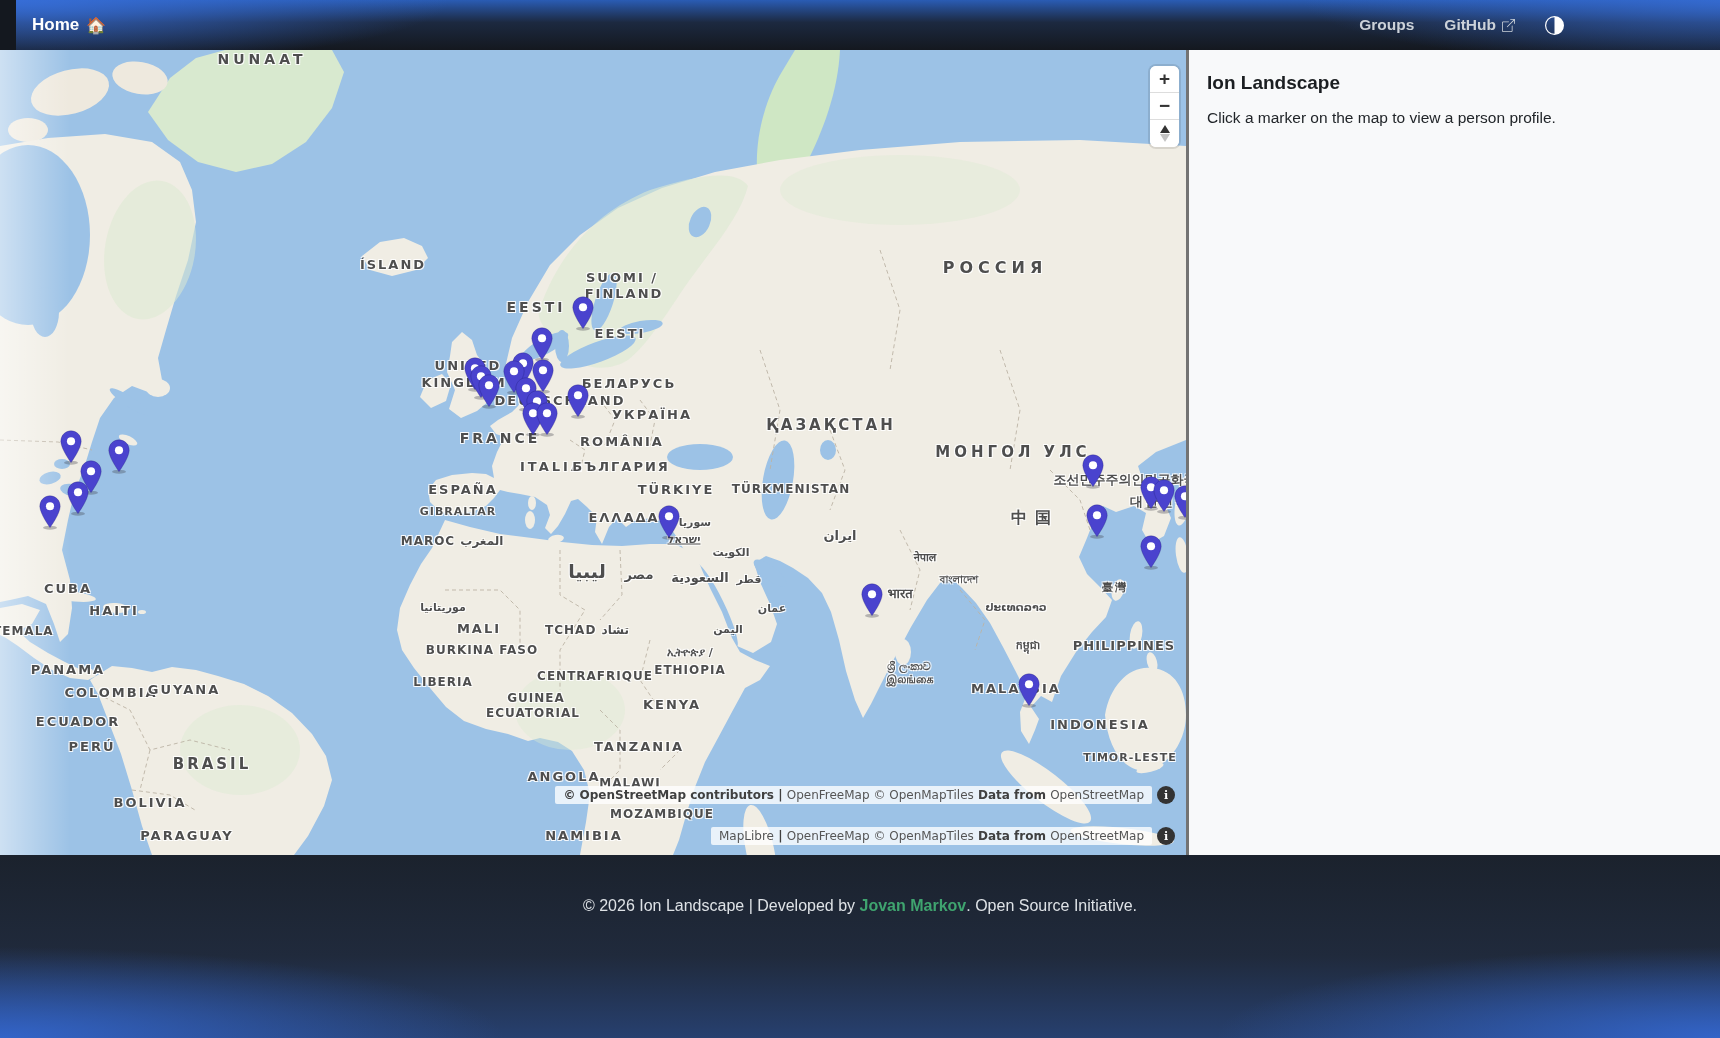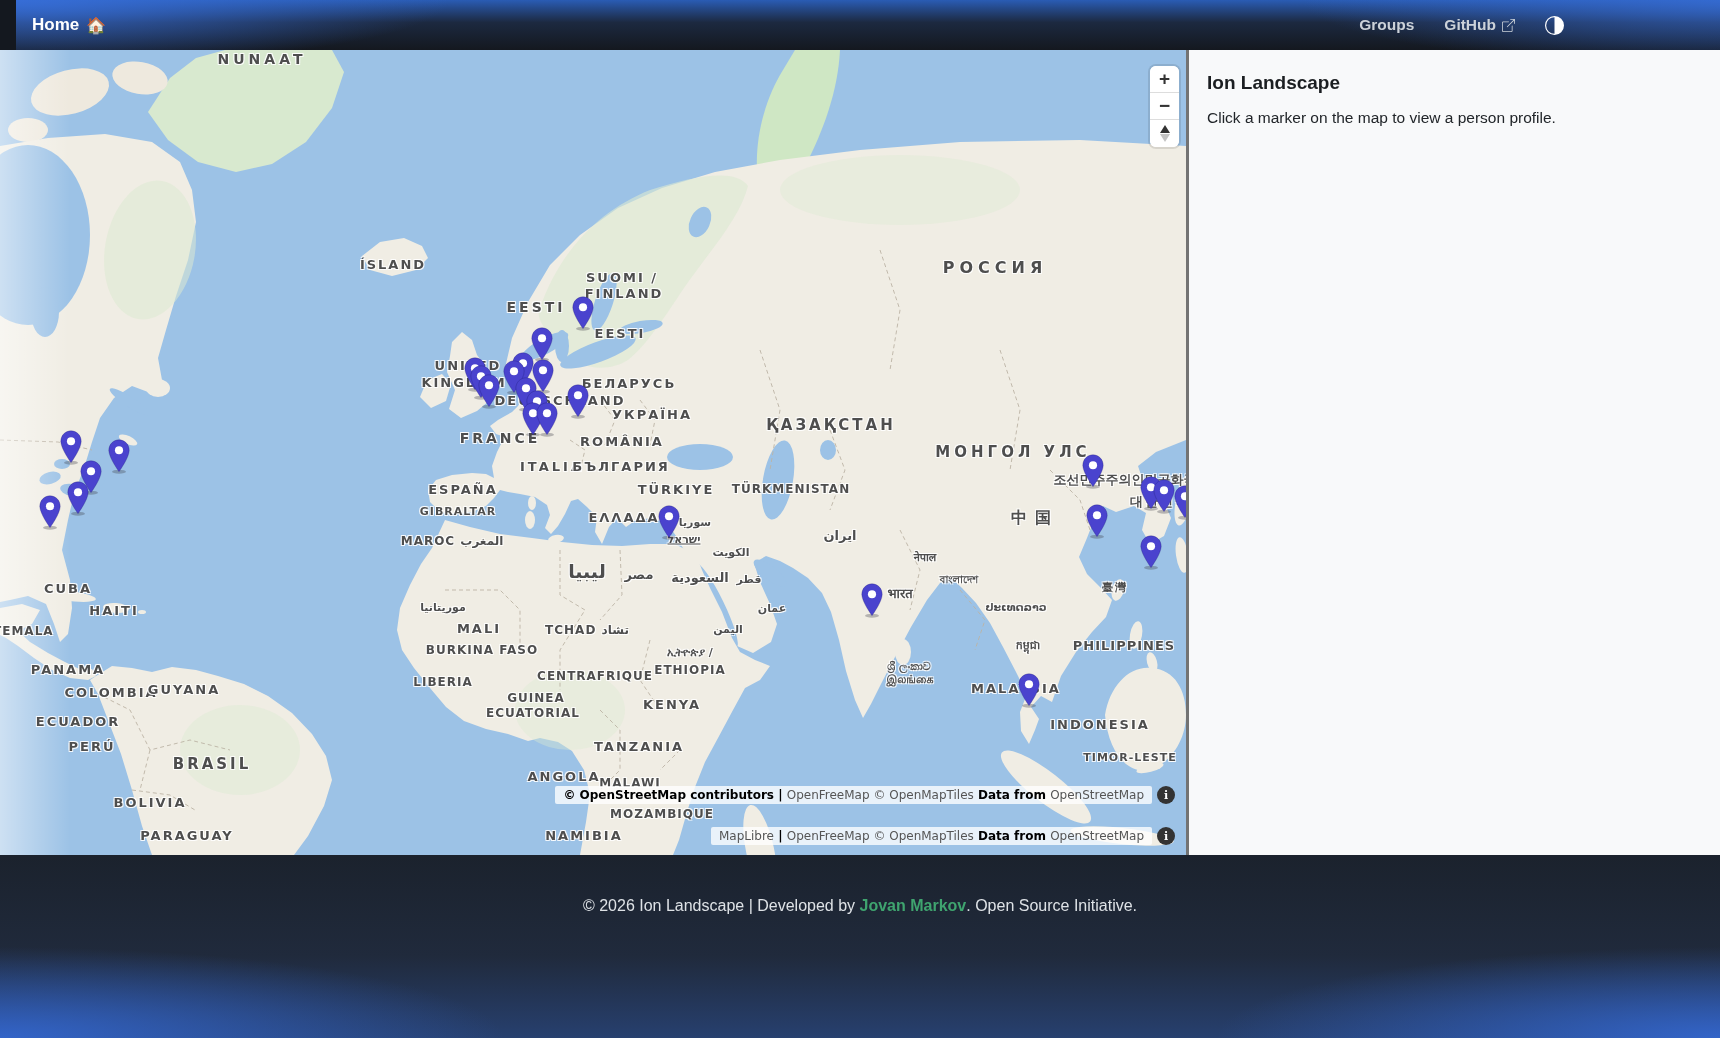--- a/index.html
+++ b/index.html
@@ -43,21 +43,21 @@
   .tri-up { width:0; height:0; border-left:5px solid transparent; border-right:5px solid transparent;
     border-bottom:8px solid #333; }
   .tri-down { width:0; height:0; border-left:5px solid transparent; border-right:5px solid transparent;
     border-top:8px solid #c4c4c4; }
 
   
   .attrib { position:absolute; right:11px; display:flex; align-items:center; gap:5px; }
   .attrib1 { bottom:51px; } .attrib2 { bottom:10px; }
   .pill { background:rgba(255,255,255,.78); padding:2px 8px; border-radius:2px; font-size:12px;
     font-family:"DejaVu Sans", sans-serif; white-space:nowrap; }
-  .seg-text { color:#000000; font-weight:600; }
+  .seg-text { color:#404040; font-weight:600; }
   .seg-link { color:#555; font-weight:400; cursor:pointer; }
   .info-btn { width:18px; height:18px; border-radius:50%; background:#333; color:#fff; border:none;
     font-size:11px; font-weight:700; font-family:"DejaVu Serif", serif; cursor:pointer;
     display:flex; align-items:center; justify-content:center; }
 
   
   aside { flex:1; background:#f8f9fa; border-left:3px solid #737373; padding:22px 18px; }
   aside h2 { font-size:19px; font-weight:700; color:#1b1e21; margin-bottom:15px; }
   aside p { font-size:15.5px; color:#212529; }
 

